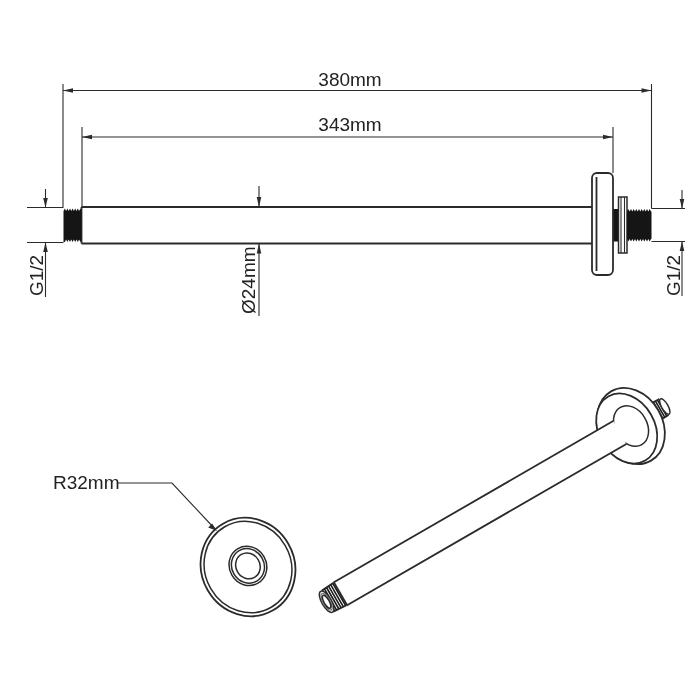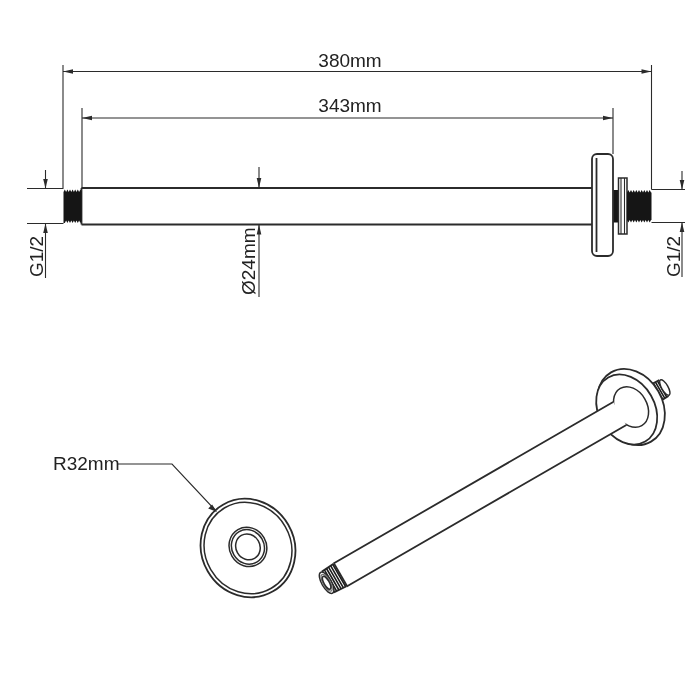--- a/index.html
+++ b/index.html
@@ -4,21 +4,21 @@
 <style>
   html, body {
     margin: 0;
     padding: 0;
     background: #ffffff;
     width: 700px;
     height: 700px;
     overflow: hidden;
     font-family: "Liberation Sans", sans-serif;
   }
-  .canvas-wrap { width: 700px; height: 620px; }
+  .canvas-wrap { width: 700px; height: 620px; margin-top: 19px; }
   svg { display: block; }
   .ln  { stroke: #2b2b2b; fill: none; stroke-width: 1.1px; }   
   .pl  { stroke: #2b2b2b; fill: none; stroke-width: 1.8px; }   
   .pl-fill { stroke: #2b2b2b; fill: #ffffff; stroke-width: 1.8px; }
   .pl-fill-thin { stroke: #2b2b2b; fill: #ffffff; stroke-width: 1.5px; }
   .arrow { fill: #2b2b2b; stroke: none; }
   .thread { fill: #151515; stroke: none; }
   .ridge { stroke: #1c1c1c; stroke-width: 1.6px; fill: none; }
   .ridge-soft { stroke: #777777; stroke-width: 1.3px; fill: none; }
   .dim-text {

